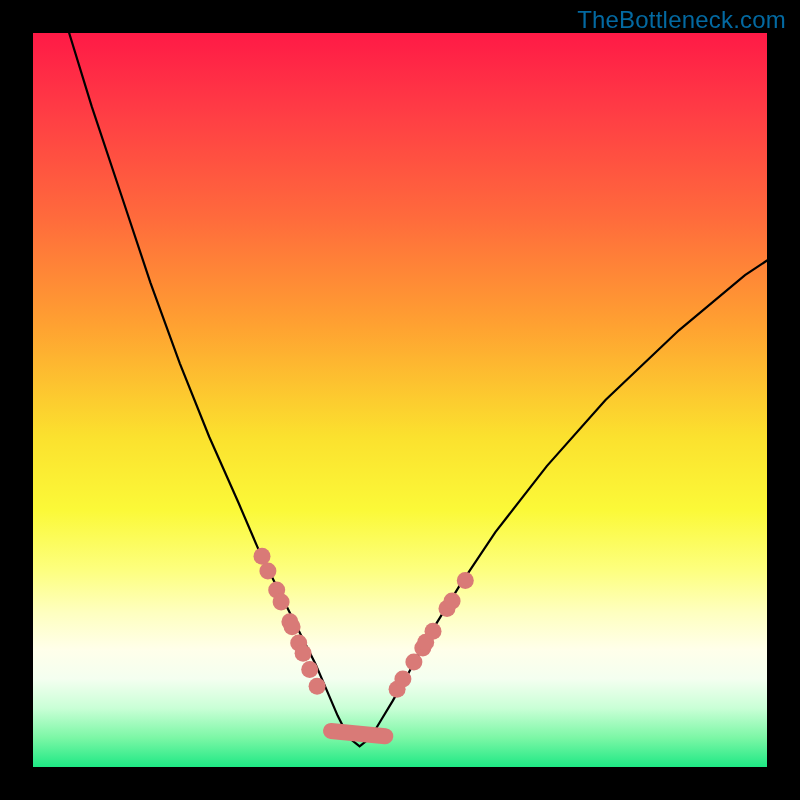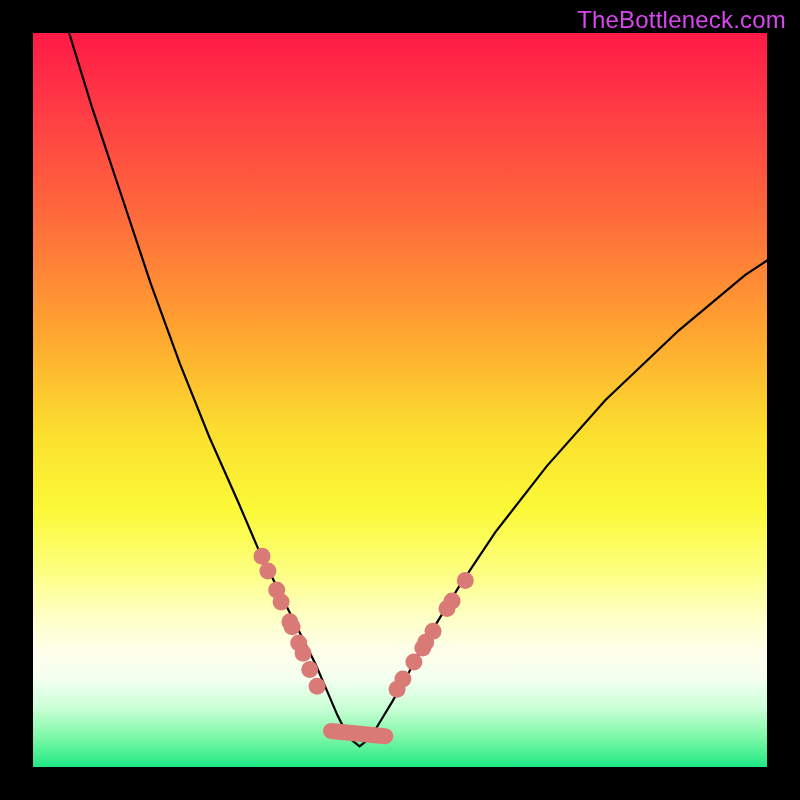--- a/index.html
+++ b/index.html
@@ -38,21 +38,21 @@
       #f4fff0 88%,
       #c9ffd6 92%,
       #7cf7a6 96%,
       #1ee884 100%
     );
   }
   .watermark {
     position: absolute;
     top: 6px;
     right: 14px;
-    color: #d946ef;
+    color: #0369a1;
     font-size: 24px;
     font-weight: 500;
     letter-spacing: 0.2px;
     user-select: none;
   }
   svg.overlay {
     position: absolute;
     left: 33px;
     top: 33px;
     width: 734px;

